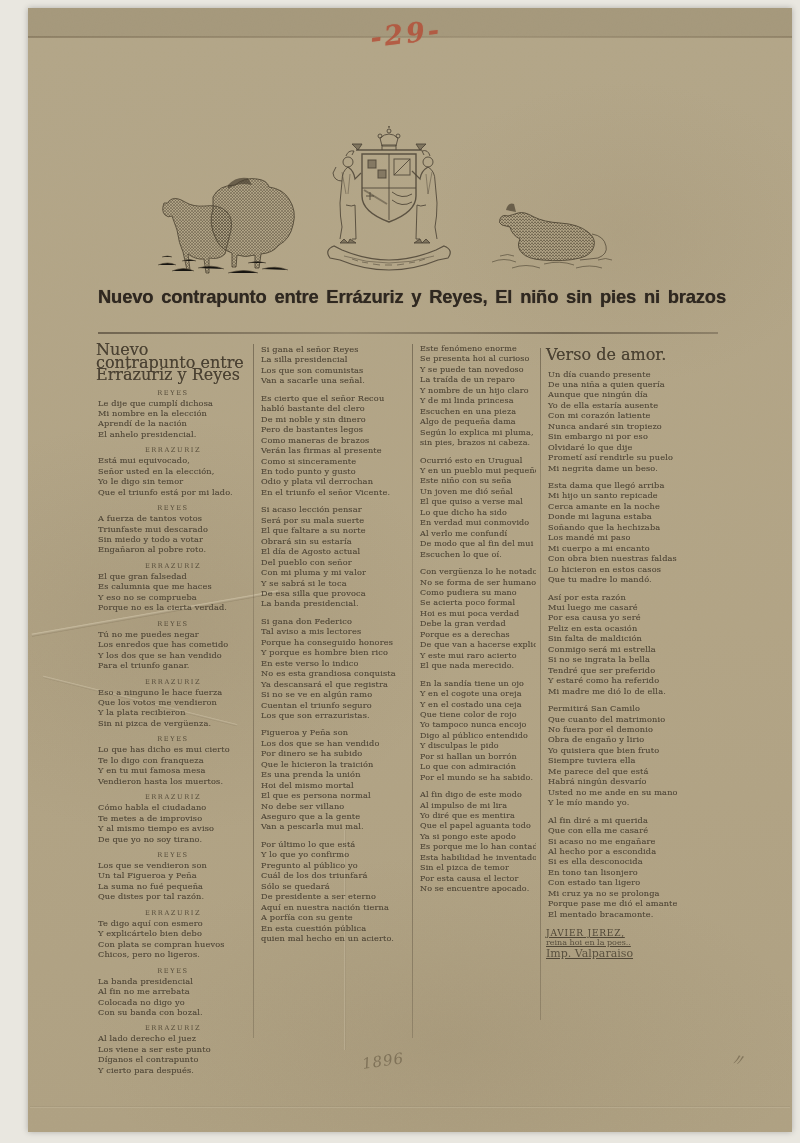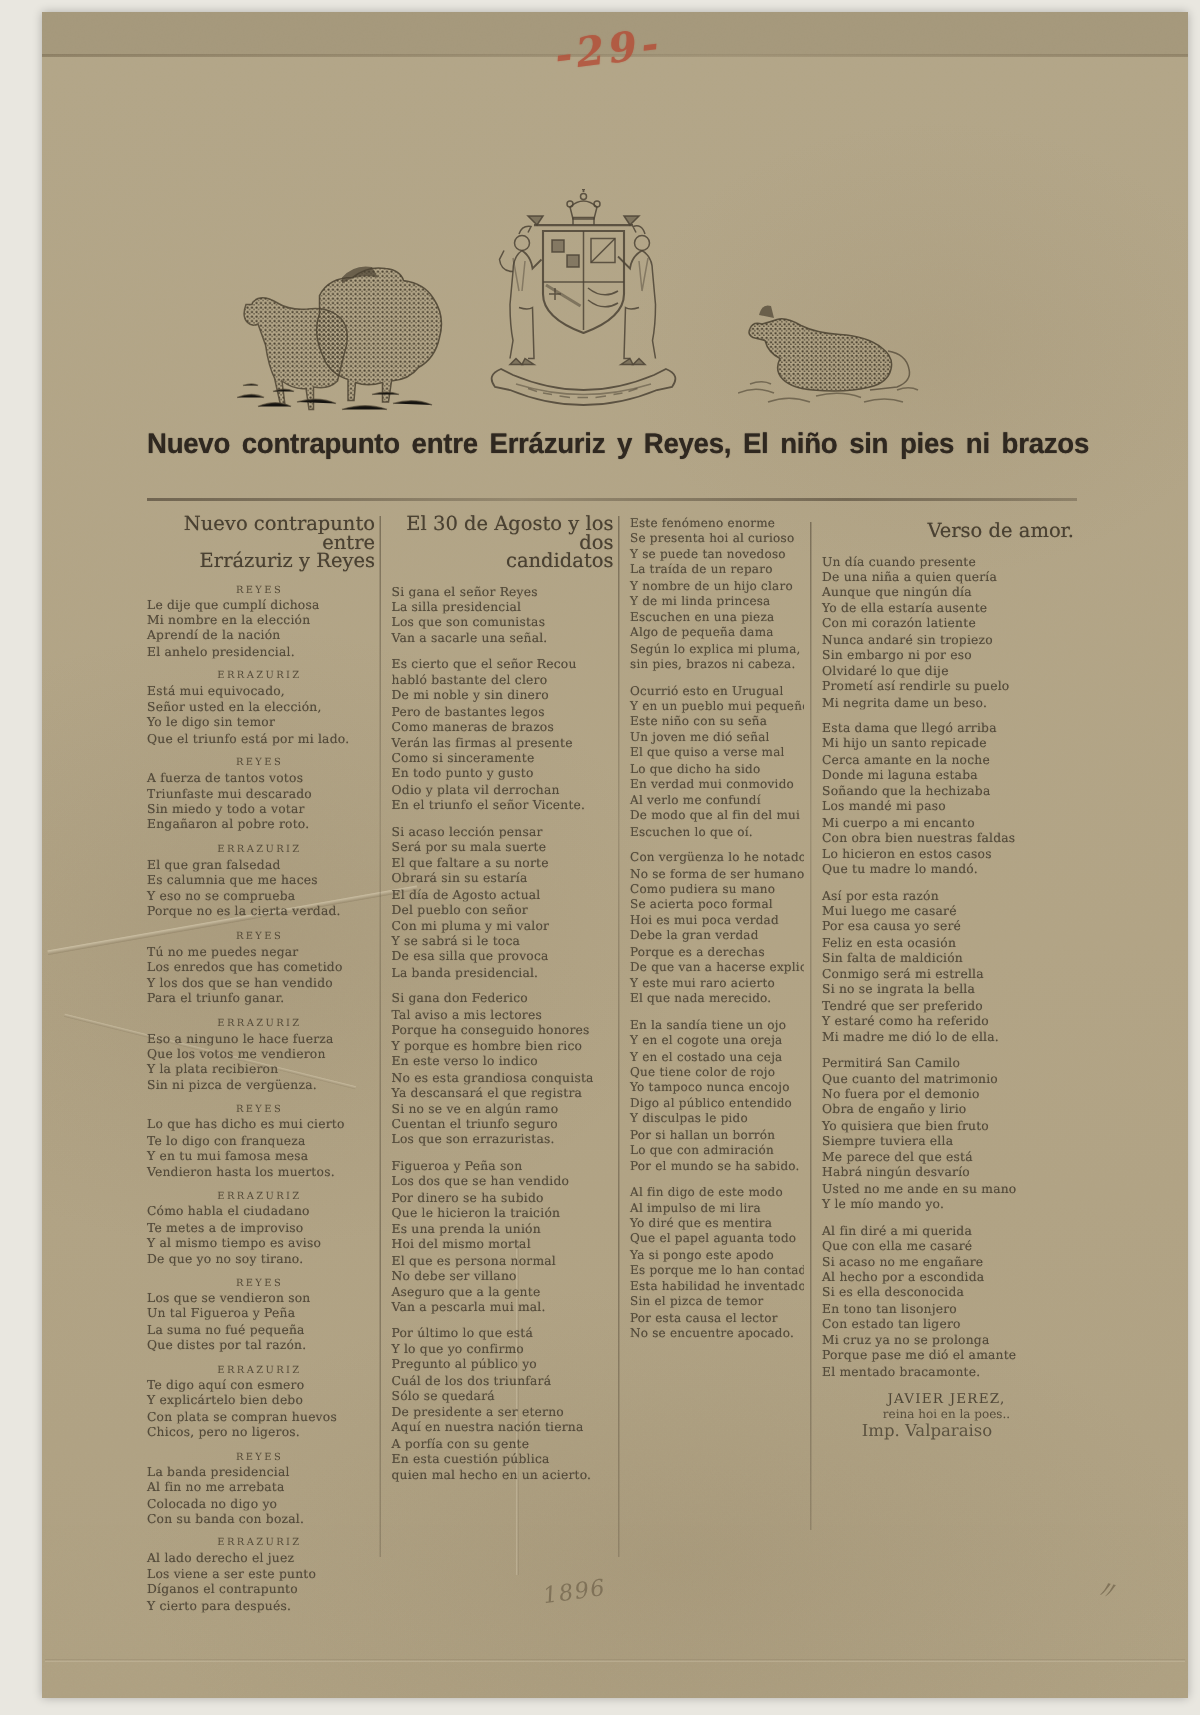--- a/index.html
+++ b/index.html
@@ -58,21 +58,21 @@
   }
   
   .columns{position:absolute;left:96px;top:344px;width:622px;height:700px;
     color:#4f4636;filter:blur(.22px);}
   .column{position:absolute;top:0;}
   .col1{left:0;width:154px;}
   .col2{left:163px;width:150px;}
   .col3{left:322px;width:118px;}
   .col4{left:450px;width:170px;padding-top:5px;}
   .col-title{
-    text-align:right;font-size:13px;line-height:12.5px;
+    text-align:left;font-size:16px;line-height:12.5px;
     white-space:pre-line;margin-bottom:7px;color:#4a4132;
     text-shadow:0 0 .5px rgba(74,65,50,.6);
   }
   .stanza{margin-bottom:7px;}
   .speaker{
     text-align:center;font-size:6.6px;letter-spacing:1.6px;
     color:#564c3a;margin:1px 0 1px 0;text-transform:uppercase;
   }
   .vline{
     font-size:8.2px;line-height:10.45px;letter-spacing:.15px;
@@ -80,21 +80,21 @@
     text-shadow:0 0 .45px rgba(84,75,59,.55);
     padding-left:3px;text-indent:-1px;
   }
   .col3 .vline{font-size:8px;}
   .divider{position:absolute;width:1px;background:
     linear-gradient(180deg,rgba(70,60,45,.5),rgba(70,60,45,.2) 30%,rgba(70,60,45,.45) 70%,rgba(70,60,45,.25));}
   .div1{left:253px;top:344px;height:694px;}
   .div2{left:412px;top:344px;height:694px;}
   .div3{left:540px;top:348px;height:672px;}
   
-  .signature{margin-top:9px;text-align:center;}
+  .signature{margin-top:9px;text-decoration:underline;}
   .sig-name{font-size:9px;letter-spacing:.8px;color:#4f4636;}
   .sig-tag{font-size:8px;color:#554c3b;}
   .sig-imprint{font-size:11px;color:#5a513f;padding-right:26px;}
   
   .pencil{position:absolute;font-family:"DejaVu Serif",serif;font-style:italic;color:rgba(92,80,58,.55);}
   .pencil-year{left:362px;top:1052px;font-size:15px;transform:rotate(-8deg);letter-spacing:1px;}
   .pencil-flourish{left:728px;top:1048px;font-size:18px;transform:rotate(12deg);}
 </style>
 </head>
 <body>
@@ -303,22 +303,20 @@
       </div>
       <div class="stanza">
         <div class="speaker">errazuriz</div>
         <div class="vline">Al lado derecho el juez</div>
         <div class="vline">Los viene a ser este punto</div>
         <div class="vline">Díganos el contrapunto</div>
         <div class="vline">Y cierto para después.</div>
       </div>
     </div>
     <div class="column col2">
-      <div class="col-title">El 30 de Agosto y los dos
-candidatos</div>
       <div class="stanza">
         <div class="vline">Si gana el señor Reyes</div>
         <div class="vline">La silla presidencial</div>
         <div class="vline">Los que son comunistas</div>
         <div class="vline">Van a sacarle una señal.</div>
       </div>
       <div class="stanza">
         <div class="vline">Es cierto que el señor Recou</div>
         <div class="vline">habló bastante del clero</div>
         <div class="vline">De mi noble y sin dinero</div>

